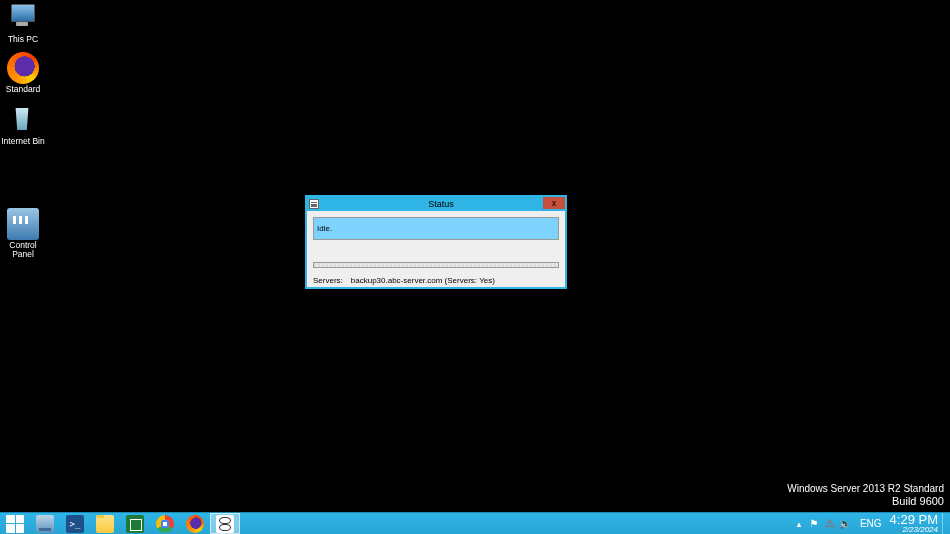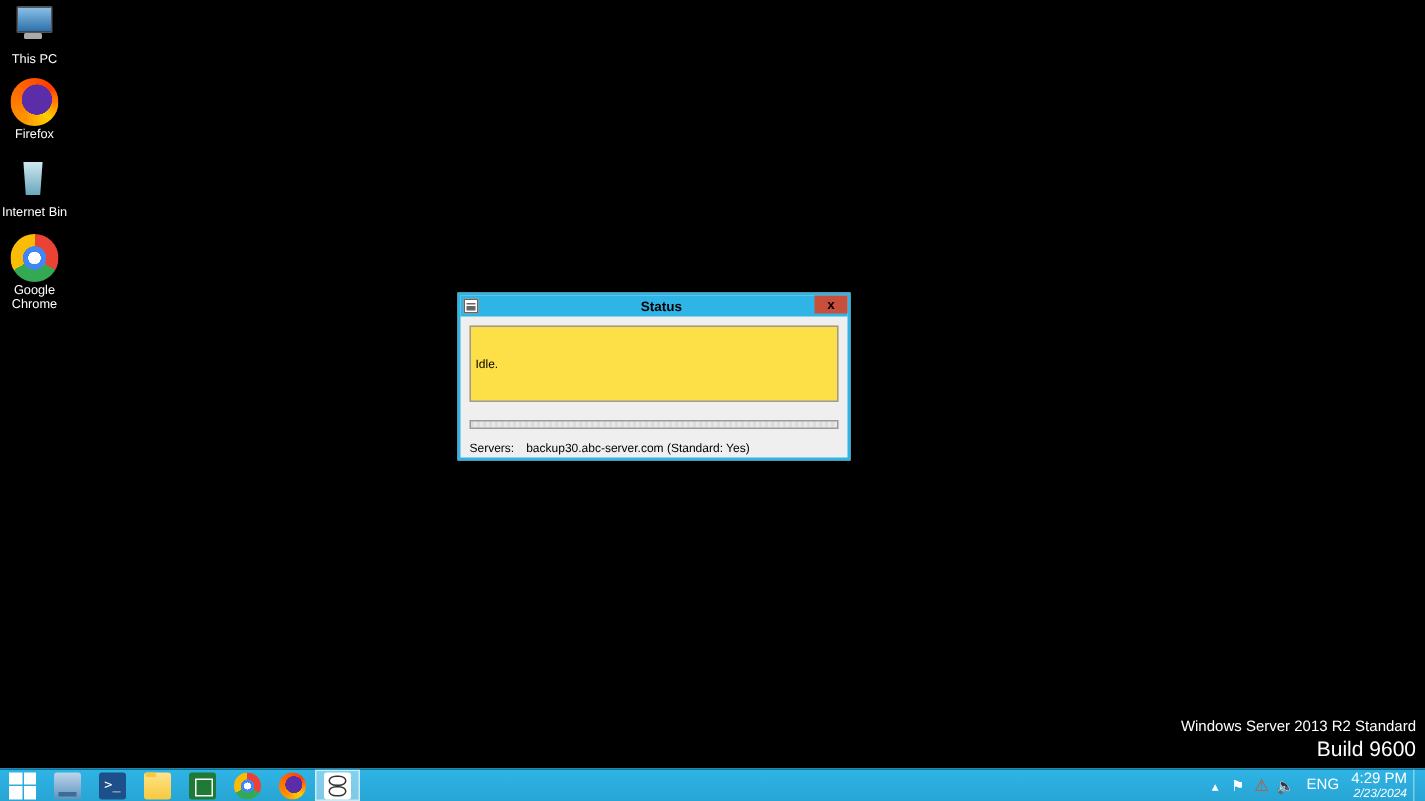--- a/index.html
+++ b/index.html
@@ -109,21 +109,20 @@
     font-size: 8px;
     box-shadow: 0 0 0 1px rgba(0,0,0,0.2);
   }
   .win-title {
     height: 14px;
     background: #2fb4e6;
     display: flex;
     align-items: center;
     position: relative;
     padding: 0 2px;
-    font-weight: bold;
   }
   .win-title .sys {
     width: 10px; height: 10px;
     background: #fff;
     border: 1px solid #666;
     display: block;
     position: relative;
   }
   .win-title .sys::before,
   .win-title .sys::after {
@@ -150,23 +149,23 @@
     text-align: center;
     cursor: default;
   }
 
   .win-body {
     padding: 4px 6px 2px;
   }
 
   .sunken {
     border: 1px solid #9a9a9a;
-    background: #fde047;
-    margin: 2px 0 12px;
-    padding: 20px 3px;
+    background: #7dd3fc;
+    margin: 2px 0 22px;
+    padding: 6px 3px;
     min-height: 14px;
   }
   .prog {
     height: 6px;
     border: 1px solid #9a9a9a;
     background: repeating-linear-gradient(90deg, #dcdcdc 0 2px, #e8e8e8 2px 4px);
     margin-bottom: 8px;
     display: block;
   }
   .pair { display: flex; gap: 8px; font-size: 8px; }
@@ -180,21 +179,21 @@
   
   .wm {
     position: absolute;
     right: 6px;
     bottom: 26px;
     text-align: right;
     font-size: 10px;
     line-height: 1.2;
     color: #fff;
   }
-  .wm .l2 { font-size: 14px; }
+  .wm .l2 { font-size: 11px; }
 
   
   .taskbar {
     position: absolute;
     left: 0; right: 0; bottom: 0;
     height: 22px;
     background: linear-gradient(#2fb4e6, #27a5d4);
     border-top: 1px solid #1b88b1;
     display: flex;
     align-items: center;
@@ -321,71 +320,71 @@
   .tray-ic.sound::after { content: "\1F508"; color: #d04f30; font-size: 10px; }
   .lang {
     padding: 0 6px;
     font-size: 10px;
   }
   .clock {
     text-align: right;
     line-height: 1;
     padding: 0 4px 0 2px;
   }
-  .clock .t { display: block; font-size: 10px; }
+  .clock .t { display: block; font-size: 13px; }
   .clock .d { display: block; font-size: 8px; font-style: italic; }
   .show-desktop {
     width: 6px;
     height: 100%;
     border-left: 1px solid rgba(255,255,255,0.4);
   }
 </style>
 </head>
 <body>
 
 <div class="desktop">
 
   <div class="di" style="left:0px; top:2px">
     <span class="ic ic-thispc"></span>
     <span class="lbl">This PC</span>
   </div>
 
   <div class="di" style="left:0px; top:52px">
     <span class="ic ic-firefox"></span>
-    <span class="lbl">Firefox</span>
+    <span class="lbl">Standard</span>
   </div>
 
   <div class="di" style="left:0px; top:104px">
     <span class="ic ic-bin"></span>
     <span class="lbl">Internet Bin</span>
   </div>
 
-  <div class="di" style="left:0px; top:156px">
-    <span class="ic ic-chrome"></span>
-    <span class="lbl">Google Chrome</span>
-  </div>
-
+
+  <div class="di" style="left:0px; top:208px">
+    <span class="ic ic-cpl"></span>
+    <span class="lbl">Control Panel</span>
+  </div>
 
 </div>
 
 <div class="win">
   <div class="win-title">
     <span class="sys"></span>
     <span class="ttl">Status</span>
     <span class="close">x</span>
   </div>
   <div class="win-body">
     <div class="sunken">
       <span>Idle.</span>
     </div>
     <span class="prog"></span>
 
     <div class="pair">
       <span class="k">Servers:</span>
-      <span>backup30.abc-server.com (Standard: Yes)</span>
+      <span>backup30.abc-server.com (Servers: Yes)</span>
     </div>
 
   </div>
 </div>
 
 <div class="wm">
   <span>Windows Server 2013 R2 Standard</span><br>
   <span class="l2">Build 9600</span>
 </div>
 

